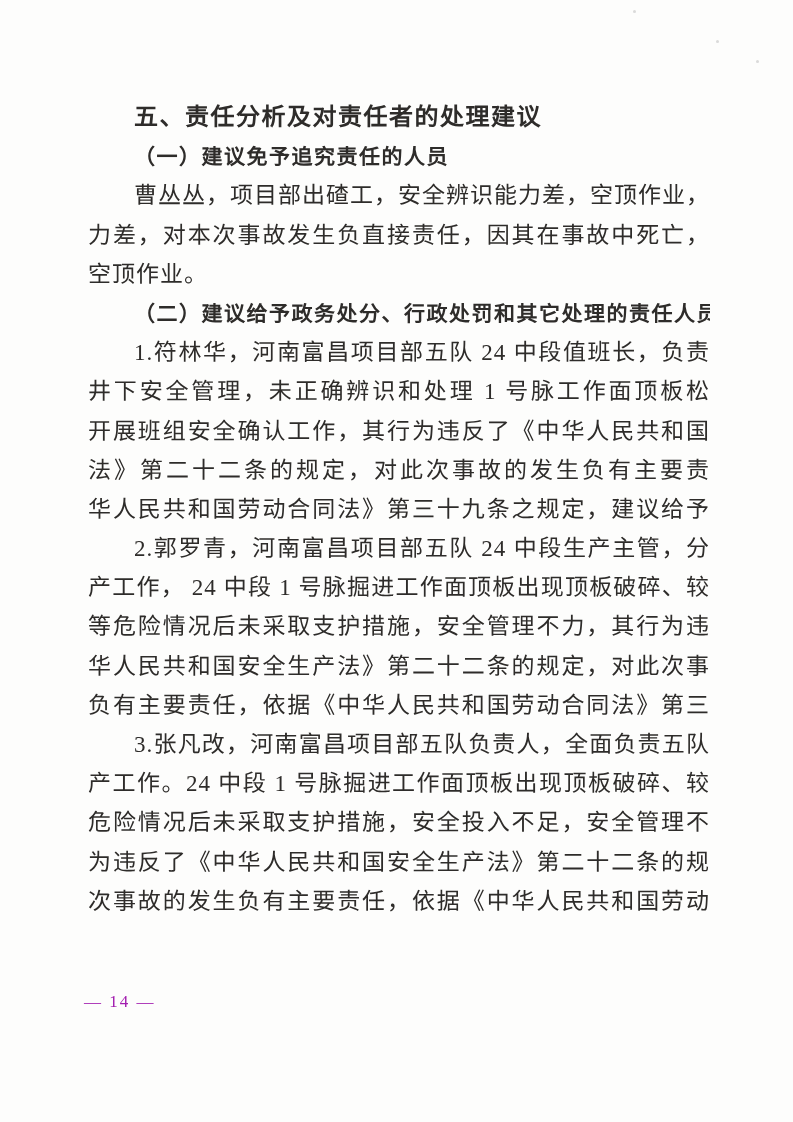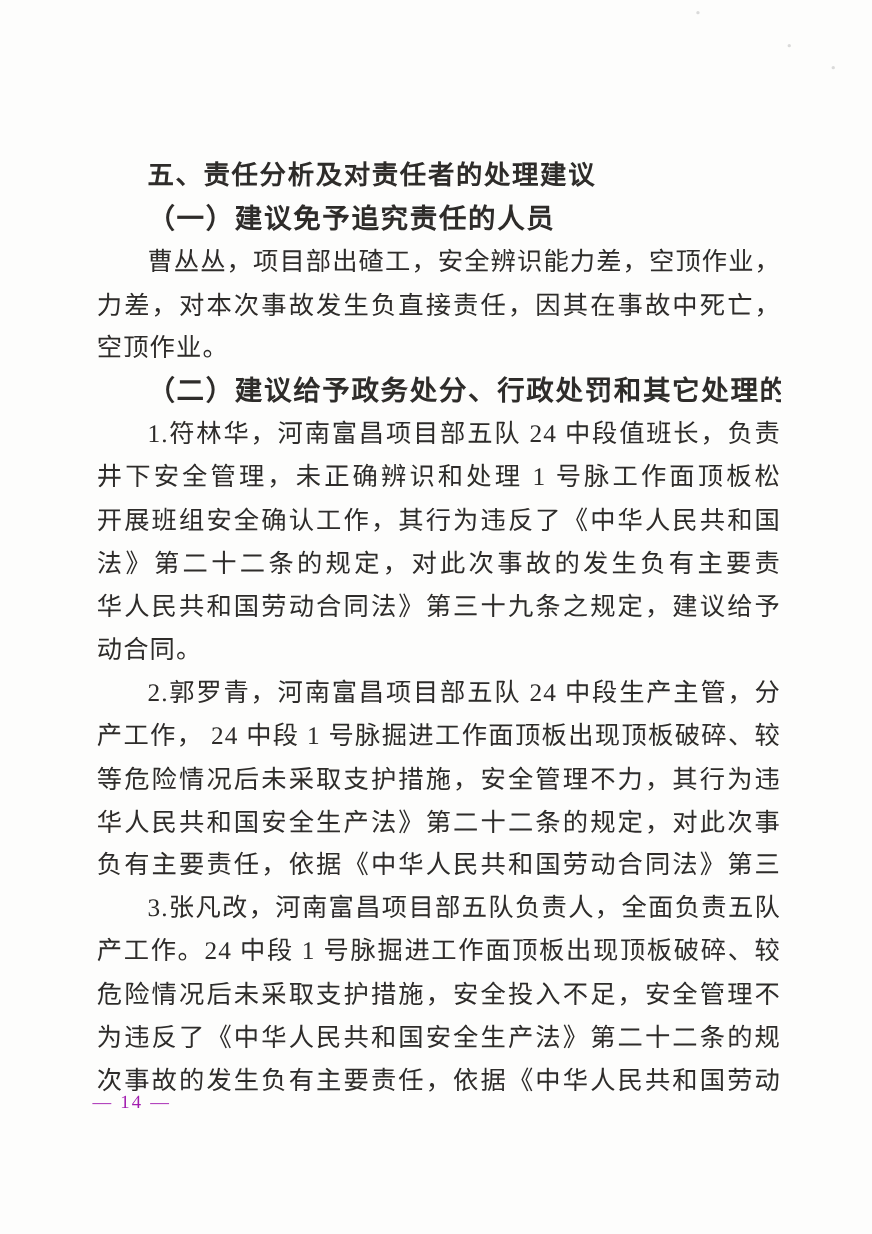--- a/index.html
+++ b/index.html
@@ -39,26 +39,25 @@
     white-space: normal;
   }
   .indent {
     text-indent: 46px;
   }
   .h1 {
     font-family: "DejaVu Sans", sans-serif;
     font-weight: bold;
     font-size: 24px;
     letter-spacing: 1.5px;
-    margin-top: 42px;
   }
   .h2 {
     font-family: "DejaVu Serif", serif;
     font-weight: bold;
-    font-size: 25px;
+    font-size: 21px;
     letter-spacing: 1.5px;
   }
   .pagenum {
     position: absolute;
     left: 84px;
     top: 992px;
     font-size: 17px;
     letter-spacing: 2px;
     color: #a21caf;
     font-family: "Liberation Serif", serif;
@@ -87,21 +86,20 @@
     <div class="line h2 indent">（一）建议免予追究责任的人员</div>
     <div class="line indent fill">曹丛丛，项目部出碴工，安全辨识能力差，空顶作业，自保能</div>
     <div class="line fill">力差，对本次事故发生负直接责任，因其在事故中死亡，建议免予</div>
     <div class="line">空顶作业。</div>
     <div class="line h2 indent">（二）建议给予政务处分、行政处罚和其它处理的责任人员</div>
     <div class="line indent fill">1.符林华，河南富昌项目部五队 24 中段值班长，负责事故当班</div>
     <div class="line fill">井下安全管理，未正确辨识和处理 1 号脉工作面顶板松石，未有效</div>
     <div class="line fill">开展班组安全确认工作，其行为违反了《中华人民共和国安全生产</div>
     <div class="line fill">法》第二十二条的规定，对此次事故的发生负有主要责任，依据《中</div>
     <div class="line fill">华人民共和国劳动合同法》第三十九条之规定，建议给予其解除劳</div>
-    <div class="line">动合同。</div>
     <div class="line indent fill">2.郭罗青，河南富昌项目部五队 24 中段生产主管，分管五队生</div>
     <div class="line fill">产工作， 24 中段 1 号脉掘进工作面顶板出现顶板破碎、较大淋水</div>
     <div class="line fill">等危险情况后未采取支护措施，安全管理不力，其行为违反了《中</div>
     <div class="line fill">华人民共和国安全生产法》第二十二条的规定，对此次事故的发生</div>
     <div class="line fill">负有主要责任，依据《中华人民共和国劳动合同法》第三十九条之</div>
     <div class="line indent fill">3.张凡改，河南富昌项目部五队负责人，全面负责五队安全生</div>
     <div class="line fill">产工作。24 中段 1 号脉掘进工作面顶板出现顶板破碎、较大淋水等</div>
     <div class="line fill">危险情况后未采取支护措施，安全投入不足，安全管理不力，其行</div>
     <div class="line fill">为违反了《中华人民共和国安全生产法》第二十二条的规定，对此</div>
     <div class="line fill">次事故的发生负有主要责任，依据《中华人民共和国劳动合同法》</div>

